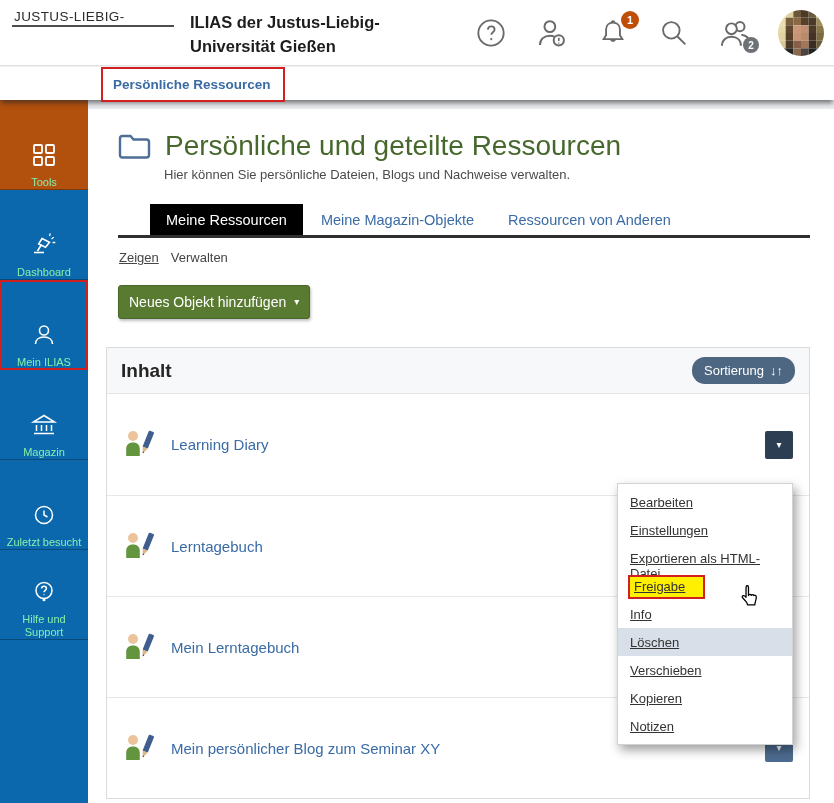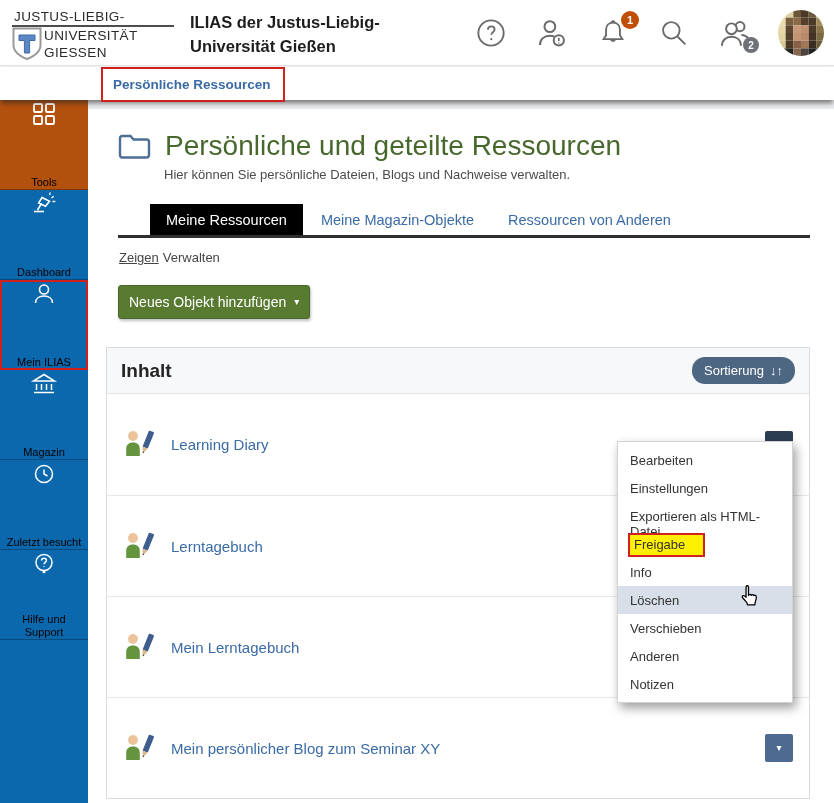--- a/index.html
+++ b/index.html
@@ -21,78 +21,66 @@
   .badge { position:absolute; border-radius:50%; color:#fff; font-weight:bold; display:flex; align-items:center; justify-content:center; }
   .badge.orange { width:18px; height:18px; font-size:11px; background:#bf4e06; top:-4px; right:-8px; }
   .badge.gray { width:16px; height:16px; font-size:10px; background:#6e7276; bottom:-2px; right:-6px; }
   .avatar { width:46px; height:46px; border-radius:50%; overflow:hidden; }
   
   .crumbbar { position:absolute; top:67px; left:0; right:0; height:33px; background:#fff; z-index:6; box-shadow:0 4px 5px -1px rgba(35,35,35,.6); }
   .crumb-annot { display:inline-block; margin-left:101px; border:2px solid #d02020; padding:6px 12px 7px 10px; }
   .crumb-link { color:#3a6ba5; font-size:13.5px; font-weight:bold; }
   
   .sidebar { position:absolute; top:100px; left:0; bottom:0; width:88px; background:#0b68ad; z-index:5; display:flex; flex-direction:column; }
-  .sb-item { height:90px; display:flex; flex-direction:column; align-items:center; justify-content:space-between; gap:7px; border-bottom:1px solid rgba(0,0,0,.28); color:#000000; cursor:pointer; }
+  .sb-item { height:90px; display:flex; flex-direction:column; align-items:center; justify-content:flex-end; gap:7px; border-bottom:1px solid rgba(0,0,0,.28); color:#86efac; cursor:pointer; }
   .sb-item.tools { background:#b2500e; }
   .sb-item.annotated { outline:2px solid #d02020; outline-offset:-2px; }
   .sb-label { font-size:11px; text-align:center; line-height:1.2; padding:0 3px; }
   .sb-fill { flex:1; }
   
   .main { position:absolute; top:100px; left:88px; right:0; bottom:0; background:#fff; }
   .main::before { content:""; position:absolute; top:0; left:0; right:0; height:9px; background:#e9ebee; }
   .title-sec { padding:30px 24px 0 30px; }
   .title-line { display:flex; align-items:center; gap:14px;text-align:right; }
   .page-title { font-size:28px; font-weight:normal; color:#47682c; }
   .page-sub { margin:5px 0 0 46px; font-size:13px; color:#4b4b4b; }
   .tabs { margin:22px 24px 0 30px; display:flex; border-bottom:3px solid #2f2f2f; }
   .tab { padding:8px 16px 7px; font-size:14.5px; color:#3a6ba5; cursor:pointer; }
   .tab.active { background:#000000; color:#fff;margin-left:32px; }
   .tab + .tab { margin-left:2px; }
-  .subtabs { margin:12px 0 0 31px; display:flex; gap:4px; font-size:13px; color:#454545; }
+  .subtabs { margin:12px 0 0 31px; display:flex; gap:12px; font-size:13px; color:#454545; }
   .subtab { cursor:pointer; }
   .subtab.active { text-decoration:underline; }
   .add-btn { display:inline-flex; align-items:center; gap:8px; margin:20px 0 0 30px; background:#587b31; border:1px solid #49672a; border-radius:3px; color:#fff; font-size:14px; padding:8px 10px; box-shadow:1px 2px 3px rgba(0,0,0,.25); cursor:pointer; }
   .caret { font-size:10px; line-height:1; }
   
   .panel { margin:28px 24px 0 18px; border:1px solid #d9dbdd; background:#fff; }
   .panel-header { background:#f7f8f9; border-bottom:1px solid #e2e4e6; padding:9px 14px; display:flex; align-items:center; justify-content:space-between; }
   .panel-title { font-size:19px; font-weight:bold; color:#262626; }
   .sort-btn { background:#4d6681; color:#fff; font-size:13px; padding:6px 12px; border-radius:13px; cursor:pointer; display:flex; gap:6px; align-items:center; }
   .row { height:101px; display:flex; align-items:center; padding:0 16px; background:#fff; }
   .row + .row { border-top:1px solid #e7e7e7; }
   .row-title { color:#3a6ba5; font-size:15px; margin-left:14px; cursor:pointer; }
   .caret-btn { margin-left:auto; width:28px; height:28px; background:#4d6b90; border-radius:2px; color:#fff; display:flex; align-items:center; justify-content:center; cursor:pointer; }
   .caret-btn.open { background:#2c3e52; }
   
-  .ctx-menu { position:absolute; left:617px; top:441px; width:176px; background:#fff; border:1px solid #d2d2d2; box-shadow:3px 5px 10px rgba(0,0,0,.38); z-index:20; padding:4px 0; }
+  .ctx-menu { position:absolute; left:617px; top:483px; width:176px; background:#fff; border:1px solid #d2d2d2; box-shadow:3px 5px 10px rgba(0,0,0,.38); z-index:20; padding:4px 0;text-decoration:underline; }
   .menu-item { padding:7px 12px; font-size:13px; color:#333; height:28px; cursor:pointer; }
   .menu-item.hovered { background:#d9dfe9; }
   .hl-annot { background:#ffef00; outline:2px solid #d02020; padding:2px 18px 3px 4px; }
   
   .cursor { position:absolute; left:737px; top:583px; z-index:30; pointer-events:none; }
   svg { display:block; }
 </style>
 </head>
 <body>
 
 <div class="header">
   <div class="logo">
     <div class="logo-l1">JUSTUS-LIEBIG-</div>
-    <div class="logo-row">
-      <span class="logo-shield">
-        <svg width="30" height="34" viewBox="0 0 30 34">
-          <path d="M1.5 1.5h27v17c0 9-13.5 13.5-13.5 13.5S1.5 27.5 1.5 18.5z" fill="#fff" stroke="#9a9a9a" stroke-width="2"></path>
-          <path d="M7 8h16v5.5h-5.4V26h-5.2V13.5H7z" fill="#5b87c5" stroke="#3c6bab"></path>
-        </svg>
-      </span>
-      <div class="logo-col">
-        <div>UNIVERSITÄT</div>
-        <div>GIESSEN</div>
-      </div>
-    </div>
   </div>
   <div class="app-title">
     <div>ILIAS der Justus-Liebig-</div>
     <div>Universität Gießen</div>
   </div>
   <div class="hdr-icons">
     <div class="hdr-ic">
       <span>
         <svg width="32" height="32" viewBox="0 0 24 24" fill="none" stroke="#6a6a6a" stroke-width="1.4">
           <circle cx="12" cy="12" r="9.5"></circle>
@@ -372,21 +360,21 @@
 <div class="ctx-menu">
   <div class="menu-item">Bearbeiten</div>
   <div class="menu-item">Einstellungen</div>
   <div class="menu-item">Exportieren als HTML-Datei</div>
   <div class="menu-item">
     <span class="hl-annot">Freigabe</span>
   </div>
   <div class="menu-item">Info</div>
   <div class="menu-item hovered">Löschen</div>
   <div class="menu-item">Verschieben</div>
-  <div class="menu-item">Anderen</div>
+  <div class="menu-item">Kopieren</div>
   <div class="menu-item">Notizen</div>
 </div>
 
 <div class="cursor">
   <svg width="26" height="28" viewBox="0 0 22 24">
     <path d="M8.2 2.2c.9 0 1.5.7 1.5 1.5v7s.4-.9 1.2-.9c.8 0 1.1.8 1.1.8s.3-.6 1.1-.6c.8 0 1.1.8 1.1.8s.3-.4 1-.4c.9 0 1.2.7 1.2 1.6 0 1.7-.4 3-.8 4.2-.3 1-.5 2.5-.5 2.5H8.9s-.4-1.7-1.6-3.1c-1-1.3-2.3-2.4-2.7-3-.5-.7-.2-1.8.9-1.8 1 0 1.6.8 2.1 1.4V3.7c0-.9.7-1.5 1.6-1.5z" fill="#fff" stroke="#000" stroke-width="1.1" stroke-linejoin="round"></path>
   </svg>
 </div>
 
 </body></html>

